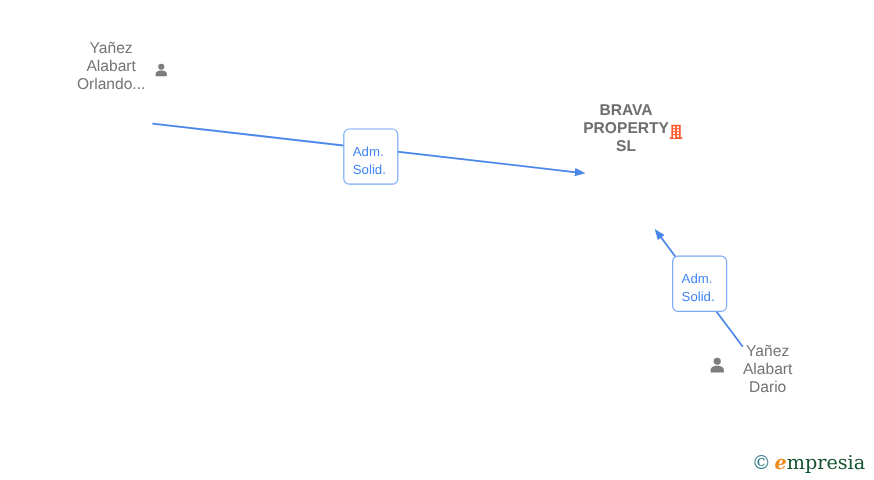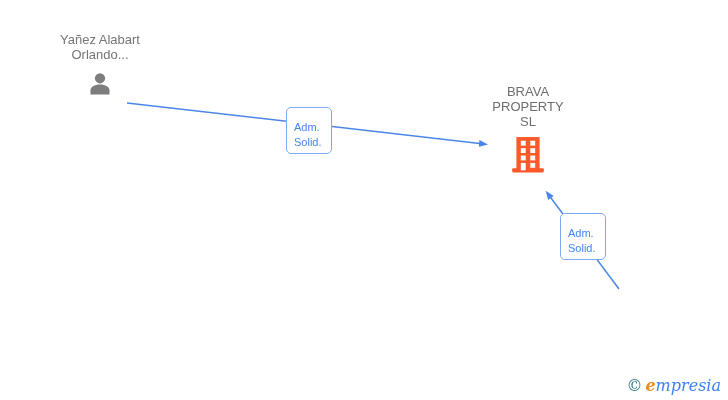--- a/index.html
+++ b/index.html
@@ -19,34 +19,34 @@
     position: absolute;
     left: 0;
     top: 0;
     width: 728px;
     height: 400px;
   }
   .node {
     position: absolute;
     width: 84px;
     display: flex;
-    flex-direction: column;
+    flex-direction: row;
     align-items: center;
     text-align: center;
     cursor: pointer;
   }
   .node-label {
     font-size: 13px;
     line-height: 15px;
     color: #757575;
   }
   .company-label {
     font-size: 13px;
     line-height: 15px;
-    font-weight: 400;
+    font-weight: 700;
     color: #6e6e6e;
   }
   .person-icon-svg {
     width: 30px;
     height: 30px;
     margin-top: 8px;
   }
   .building-icon-svg {
     width: 38px;
     height: 38px;
@@ -87,22 +87,21 @@
     color: #337a8b;
     font-style: normal;
     margin-right: 3px;
   }
   .wm-e {
     color: #ee8c1e;
     font-style: italic;
     font-weight: 700;
   }
   .wm-rest {
-    color: #3b82f6;
-    font-style: italic;
+    color: #14532d;
   }
 </style>
 </head>
 <body>
 
 <div class="canvas">
 
   <svg class="edges-layer" width="728" height="400" viewBox="0 0 728 400">
     <defs>
       <marker id="arrowhead" markerWidth="9" markerHeight="8" refX="5" refY="3.5" orient="auto" markerUnits="userSpaceOnUse">
@@ -130,20 +129,27 @@
       <rect x="20.2" y="4.5" width="4.6" height="4.6" fill="#ffffff"></rect>
       <rect x="11.2" y="11.5" width="4.6" height="4.6" fill="#ffffff"></rect>
       <rect x="20.2" y="11.5" width="4.6" height="4.6" fill="#ffffff"></rect>
       <rect x="11.2" y="18.5" width="4.6" height="4.6" fill="#ffffff"></rect>
       <rect x="20.2" y="18.5" width="4.6" height="4.6" fill="#ffffff"></rect>
       <rect x="11.2" y="25.5" width="4.6" height="7" fill="#ffffff"></rect>
       <rect x="20.2" y="25.5" width="4.6" height="4.6" fill="#ffffff"></rect>
     </svg>
   </div>
 
+  <div class="node node-dario">
+    <svg class="person-icon-svg" viewBox="0 0 24 24">
+      <circle cx="12" cy="6.6" r="4.1" fill="#7d7d7d"></circle>
+      <path d="M12 11.6 c-4.5 0 -7.6 2 -7.6 4.6 v3.3 h15.2 v-3.3 c0 -2.6 -3.1 -4.6 -7.6 -4.6 z" fill="#7d7d7d"></path>
+    </svg>
+    <div class="node-label">Yañez Alabart Dario</div>
+  </div>
 
   <div class="edge-label edge-label-1">Adm. Solid.</div>
   <div class="edge-label edge-label-2">Adm. Solid.</div>
 
   <div class="watermark">
     <span class="wm-copy">©</span><span class="wm-e">e</span><span class="wm-rest">mpresia</span>
   </div>
 
 </div>
 

